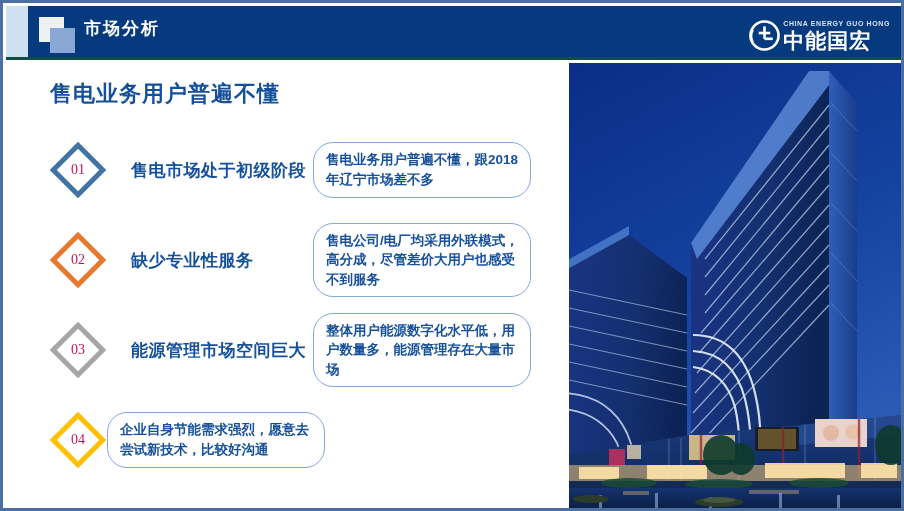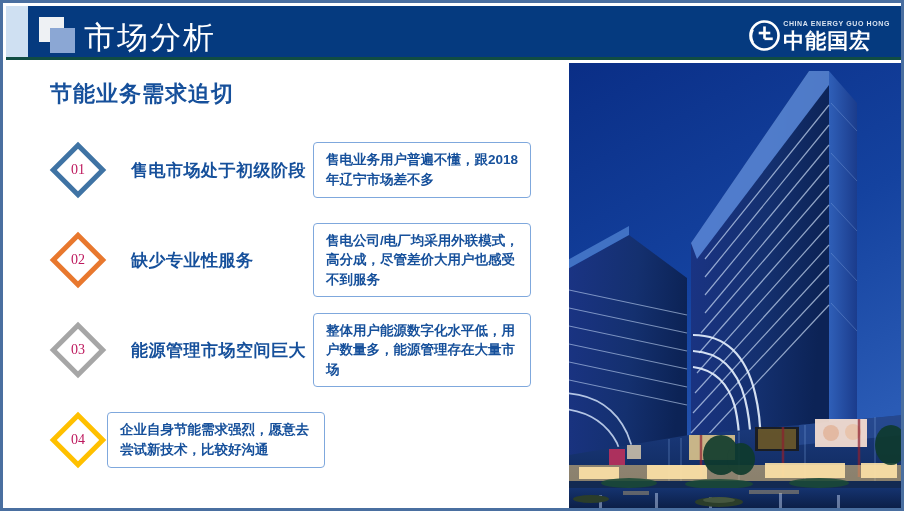--- a/index.html
+++ b/index.html
@@ -54,22 +54,22 @@
     top: 22px;
     width: 25px;
     height: 25px;
     background: #8ba7d4;
   }
   .header-title {
     position: absolute;
     left: 78px;
     top: 11px;
     color: #ffffff;
-    font-size: 31px;
-    font-weight: normal;
+    font-size: 17px;
+    font-weight: bold;
     letter-spacing: 2px;
     white-space: nowrap;
   }
 
   
   .logo {
     position: absolute;
     right: 14px;
     top: 9px;
     height: 40px;
@@ -173,21 +173,21 @@
   }
 
   .callout {
     position: relative;
     flex: 0 0 auto;
     width: 218px;
     min-height: 40px;
     padding: 7px 10px 7px 12px;
     box-sizing: border-box;
     border: 1.5px solid #7fa8dd;
-    border-radius: 4px;
+    border-radius: 20px;
     color: #16509b;
     font-size: 13.5px;
     font-weight: bold;
     line-height: 1.45;
     background: #ffffff;
   }
   .callout::before,
   .callout::after {
     content: "";
     position: absolute;
@@ -242,21 +242,21 @@
           <path d="M6 13 A16 16 0 0 0 6 28" stroke="#ffffff" stroke-width="2.4" fill="none"></path>
         </svg>
       </span>
       <span class="logo-texts">
         <span class="logo-en">CHINA ENERGY GUO HONG</span>
         <span class="logo-cn">中能国宏</span>
       </span>
     </div>
   </div>
 
-  <div class="content-title">节能业务需求迫切</div>
+  <div class="content-title">售电业务用户普遍不懂</div>
 
   <div class="rows">
 
     <div class="row r1">
       <div class="diamond">
         <div class="diamond-shape" style="border-color: rgb(63, 115, 164);"></div>
         <div class="diamond-num">01</div>
       </div>
       <div class="row-label">售电市场处于初级阶段</div>
       <div class="callout">

